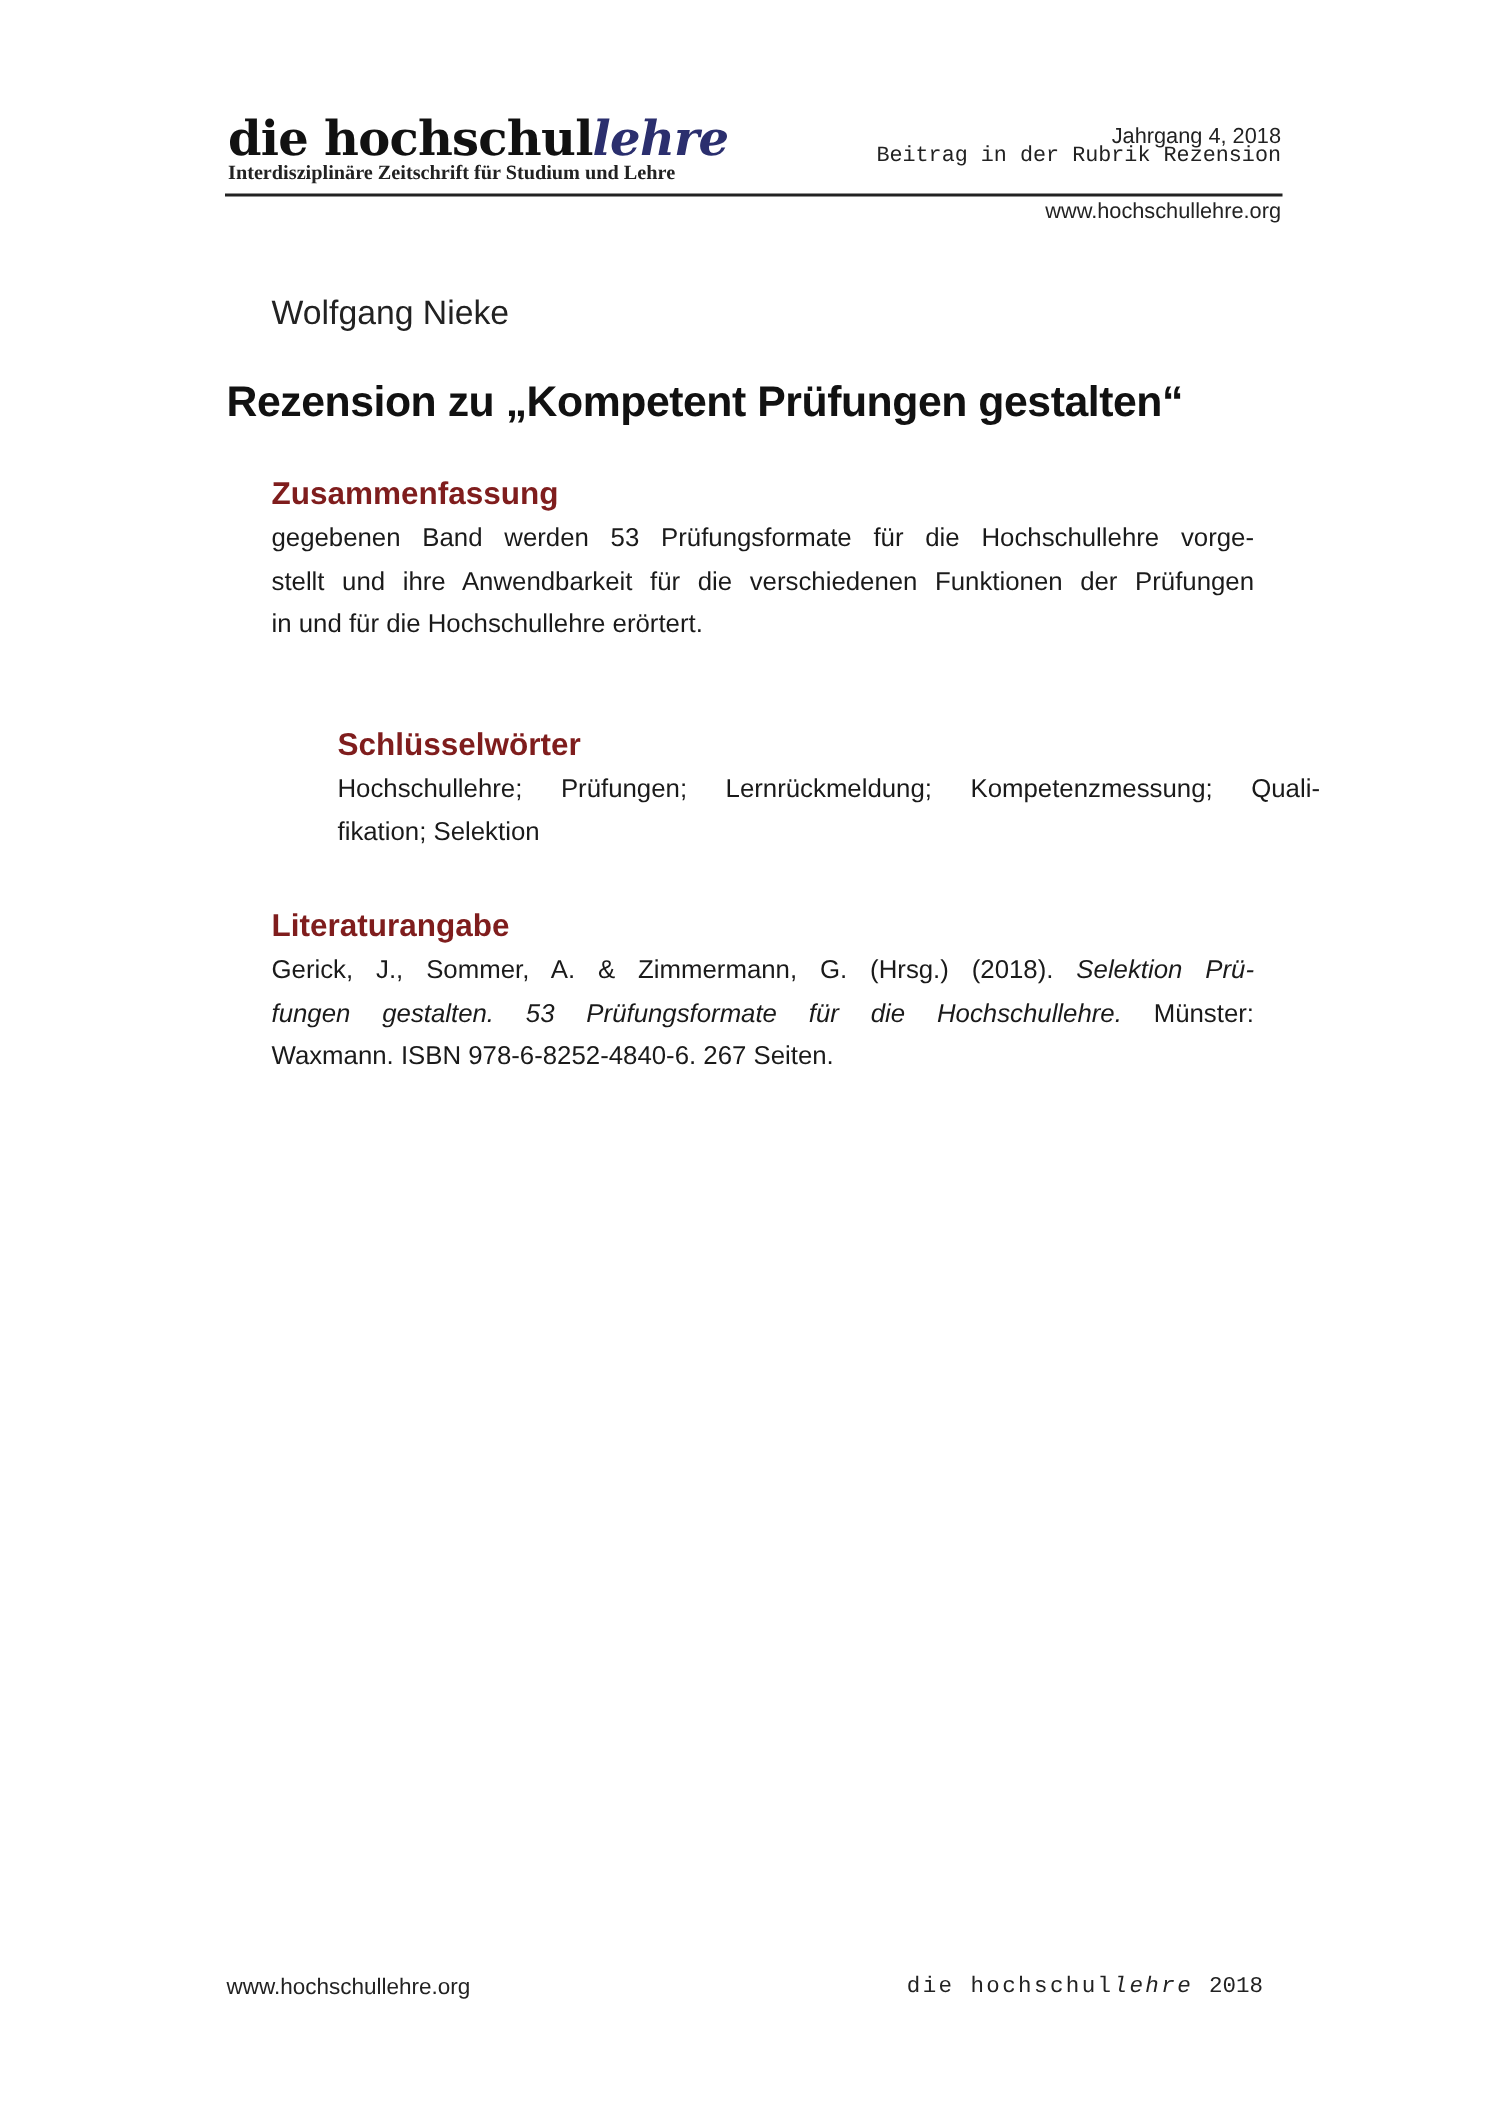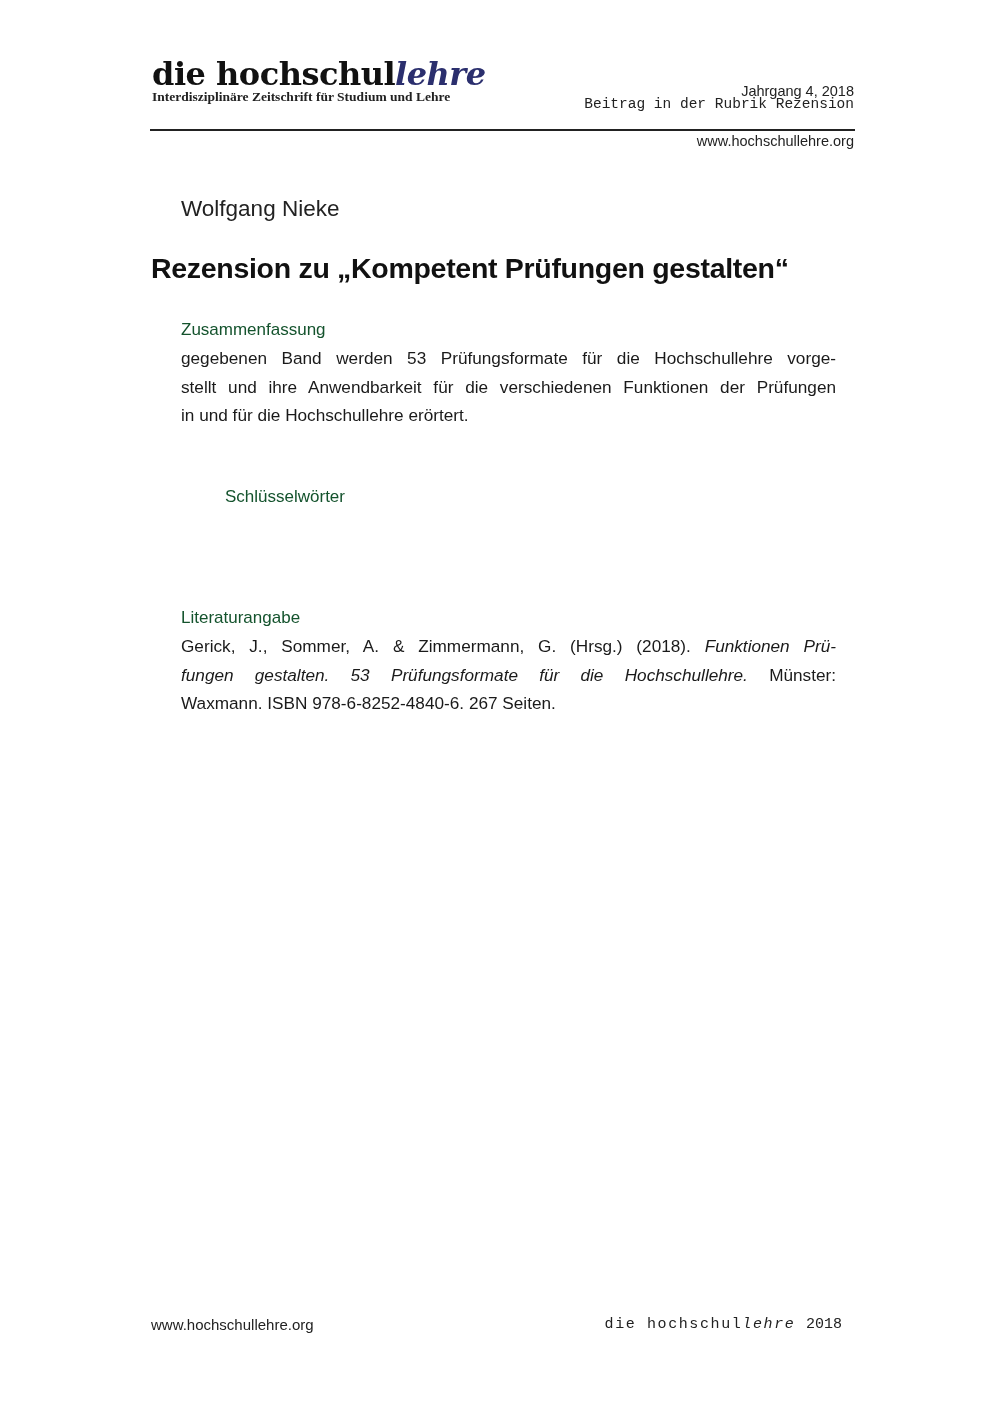--- a/index.html
+++ b/index.html
@@ -1,33 +1,33 @@
 <!DOCTYPE html>
 <html><head>
 <meta charset="utf-8">
 <style>
   html, body { margin: 0; padding: 0; background: #ffffff; }
   body { width: 1000px; height: 1414px; position: relative; overflow: hidden; color: #111111; font-family: "Liberation Sans", sans-serif; }
 
-  .masthead { position: absolute; left: 152px; top: 57px; }
+  .masthead { position: absolute; left: 152px; top: 75px; }
   .brand { font-family: "DejaVu Serif", serif; font-weight: bold; font-size: 32px; line-height: 34px; letter-spacing: -0.5px; color: #111; white-space: nowrap; }
   .brand .accent { font-style: italic; color: #2b2f6e; }
   .subtitle { font-family: "Liberation Serif", serif; font-weight: bold; font-size: 13.5px; line-height: 14px; margin-top: -1px; color: #222; white-space: nowrap; }
 
   .meta { position: absolute; right: 146px; text-align: left; font-size: 14.5px; color: #222; white-space: nowrap; }
   .meta.l1 { top: 83px; }
   .meta.l2 { top: 96px; font-family: Liberation Mono, monospace; }
   .meta.l3 { top: 133px; }
   .rule { position: absolute; left: 150px; top: 129px; width: 705px; height: 2px; background: #222; }
 
   .author { position: absolute; left: 181px; top: 196px; font-size: 22.5px; color: #222; }
   .title { position: absolute; left: 151px; top: 252px; font-size: 28.5px; font-weight: bold; color: #111; letter-spacing: -0.3px; white-space: nowrap; }
 
   .section { position: absolute; left: 181px; width: 655px; }
-  .sec-head { font-size: 17px; font-weight: normal; line-height: 20px; color: #14532d; }
+  .sec-head { font-size: 21px; font-weight: bold; line-height: 20px; color: #7f1d1d; }
   .sec-body { font-size: 17.2px; line-height: 28.6px; text-align: justify; color: #1a1a1a; margin-top: 4px; }
   .sec-body .line { display: block; text-align: justify; text-align-last: justify; white-space: nowrap; }
   .sec-body .line.last { text-align-last: left; }
   .it { font-style: italic; }
 
   #s1 { top: 320px; }
   #s2 { top: 487px; margin-left: 44px; }
   #s3 { top: 608px; }
 
   .footer { position: absolute; top: 1316px; font-size: 15px; color: #222; white-space: nowrap; }
@@ -56,25 +56,29 @@
   <div class="sec-head">Zusammenfassung</div>
   <div class="sec-body">
     <span class="line">gegebenen Band werden 53 Prüfungsformate für die Hochschullehre vorge-</span>
     <span class="line">stellt und ihre Anwendbarkeit für die verschiedenen Funktionen der Prüfungen</span>
     <span class="line last">in und für die Hochschullehre erörtert.</span>
   </div>
 </div>
 
 <div class="section" id="s2">
   <div class="sec-head">Schlüsselwörter</div>
+  <div class="sec-body">
+    <span class="line">Hochschullehre; Prüfungen; Lernrückmeldung; Kompetenzmessung; Quali-</span>
+    <span class="line last">fikation; Selektion</span>
+  </div>
 </div>
 
 <div class="section" id="s3">
   <div class="sec-head">Literaturangabe</div>
   <div class="sec-body">
-    <span class="line"><span>Gerick, J., Sommer, A. &amp; Zimmermann, G. (Hrsg.) (2018). </span><span class="it">Funktionen Prü-</span></span>
+    <span class="line"><span>Gerick, J., Sommer, A. &amp; Zimmermann, G. (Hrsg.) (2018). </span><span class="it">Selektion Prü-</span></span>
     <span class="line"><span class="it">fungen gestalten. 53 Prüfungsformate für die Hochschullehre.</span><span> Münster:</span></span>
     <span class="line last">Waxmann. ISBN 978-6-8252-4840-6. 267 Seiten.</span>
   </div>
 </div>
 
 <div class="footer left">www.hochschullehre.org</div>
 <div class="footer right"><span>die hochschul</span><span class="it">lehre</span> <span class="yr">2018</span></div>
 
 </body></html>

